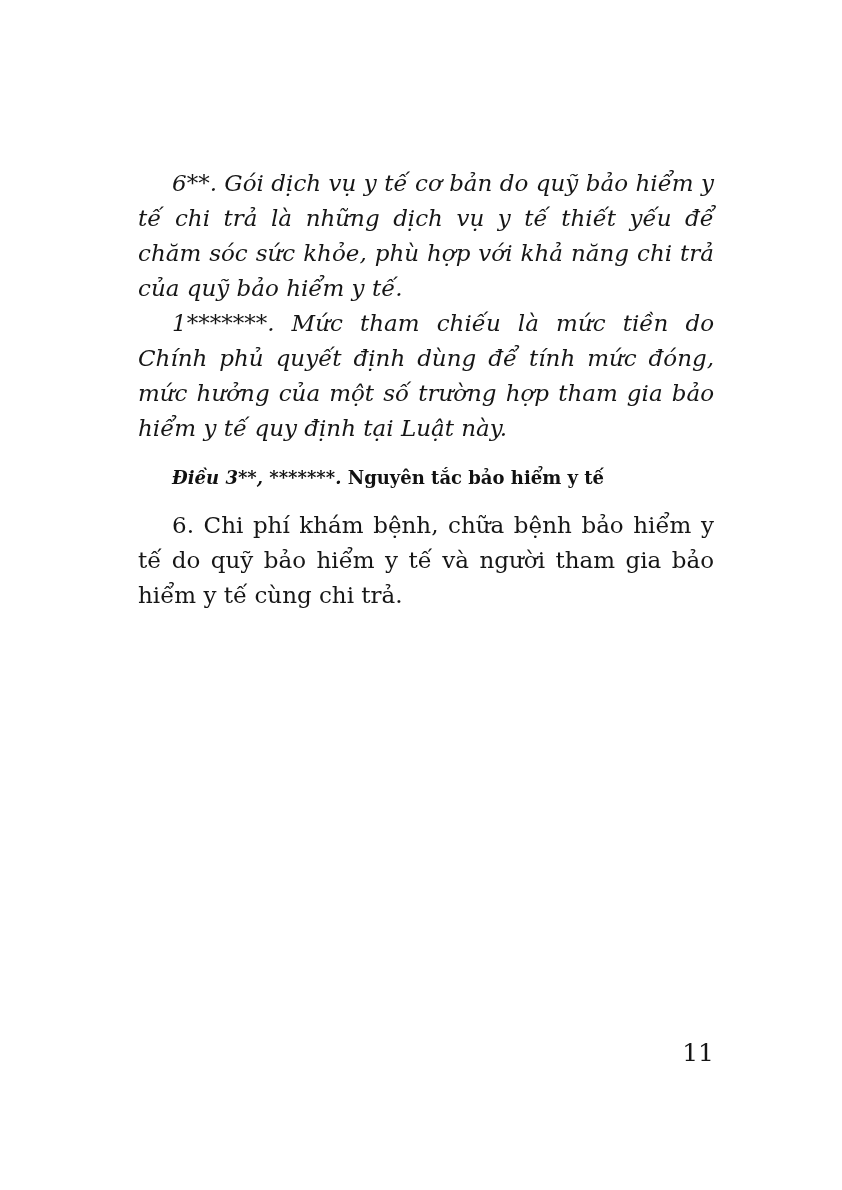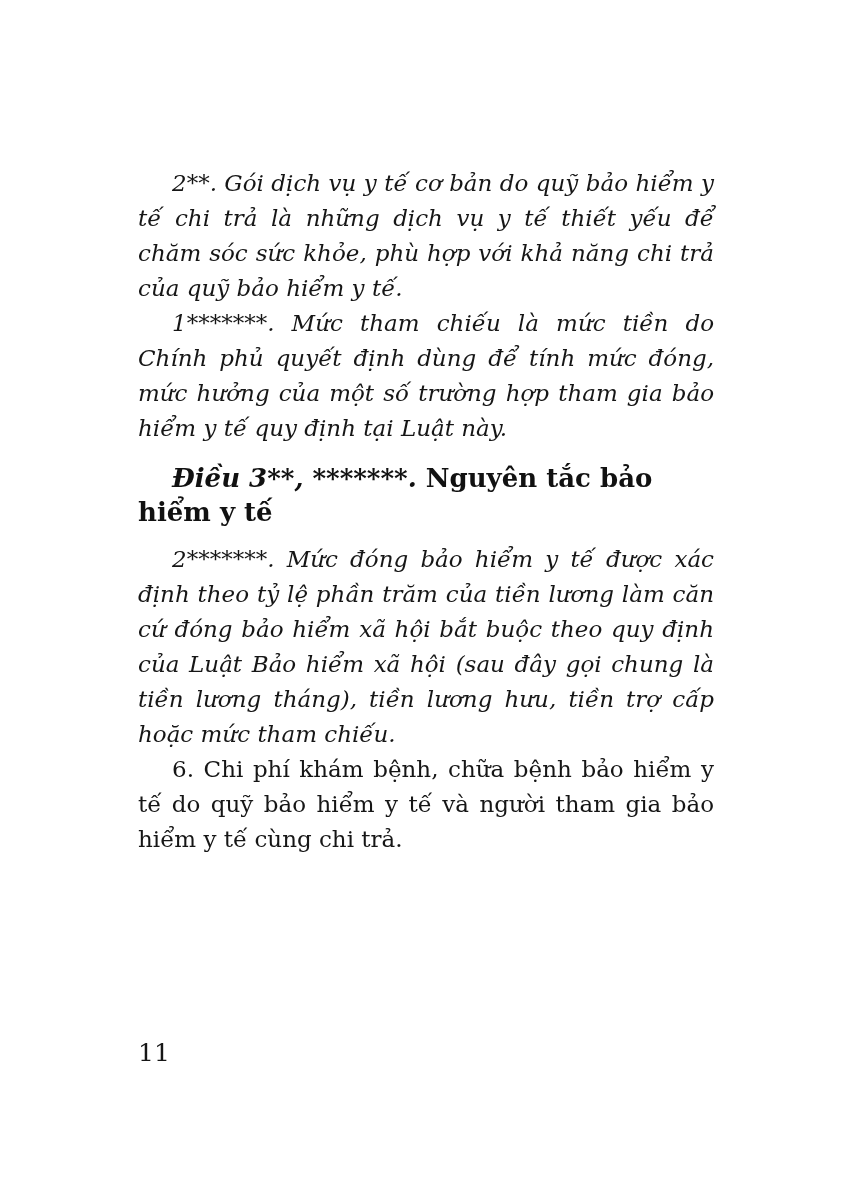--- a/index.html
+++ b/index.html
@@ -29,56 +29,56 @@
     margin: 0;
     padding: 0;
     text-indent: 34px;
   }
   p.italic {
     font-style: italic;
   }
   h2.heading {
     margin: 15px 0 13px 0;
     padding: 0;
-    font-size: 26px;
+    font-size: 18px;
     line-height: 34px;
     font-weight: bold;
     text-indent: 34px;
     text-align: left;
     color: #111111;
   }
   .h-italic {
     font-style: italic;
   }
   .page-number {
     position: absolute;
     top: 1038px;
     left: 138px;
     width: 576px;
+    text-align: right;
     font-size: 25px;
     line-height: 30px;
     color: #161616;
   }
 </style>
 </head>
 <body>
 
 <div class="page">
   <div class="text-block">
 
-    <p class="para italic">2**. Gói dịch vụ y tế cơ bản do quỹ bảo hiểm y tế chi trả là những dịch vụ y tế thiết yếu để chăm sóc sức khỏe, phù hợp với khả năng chi trả của quỹ bảo hiểm y tế.</p>
+    <p class="para italic">6**. Gói dịch vụ y tế cơ bản do quỹ bảo hiểm y tế chi trả là những dịch vụ y tế thiết yếu để chăm sóc sức khỏe, phù hợp với khả năng chi trả của quỹ bảo hiểm y tế.</p>
 
     <p class="para italic">1*******. Mức tham chiếu là mức tiền do Chính phủ quyết định dùng để tính mức đóng, mức hưởng của một số trường hợp tham gia bảo hiểm y tế quy định tại Luật này.</p>
 
     <h2 class="heading">
       <span class="h-italic">Điều 3**, *******.</span><span> Nguyên tắc bảo hiểm y tế</span>
     </h2>
 
 
-    <p class="para italic">2*******. Mức đóng bảo hiểm y tế được xác định theo tỷ lệ phần trăm của tiền lương làm căn cứ đóng bảo hiểm xã hội bắt buộc theo quy định của Luật Bảo hiểm xã hội (sau đây gọi chung là tiền lương tháng), tiền lương hưu, tiền trợ cấp hoặc mức tham chiếu.</p>
 
 
     <p class="para">6. Chi phí khám bệnh, chữa bệnh bảo hiểm y tế do quỹ bảo hiểm y tế và người tham gia bảo hiểm y tế cùng chi trả.</p>
 
 
   </div>
 
   <div class="page-number">11</div>
 </div>
 

